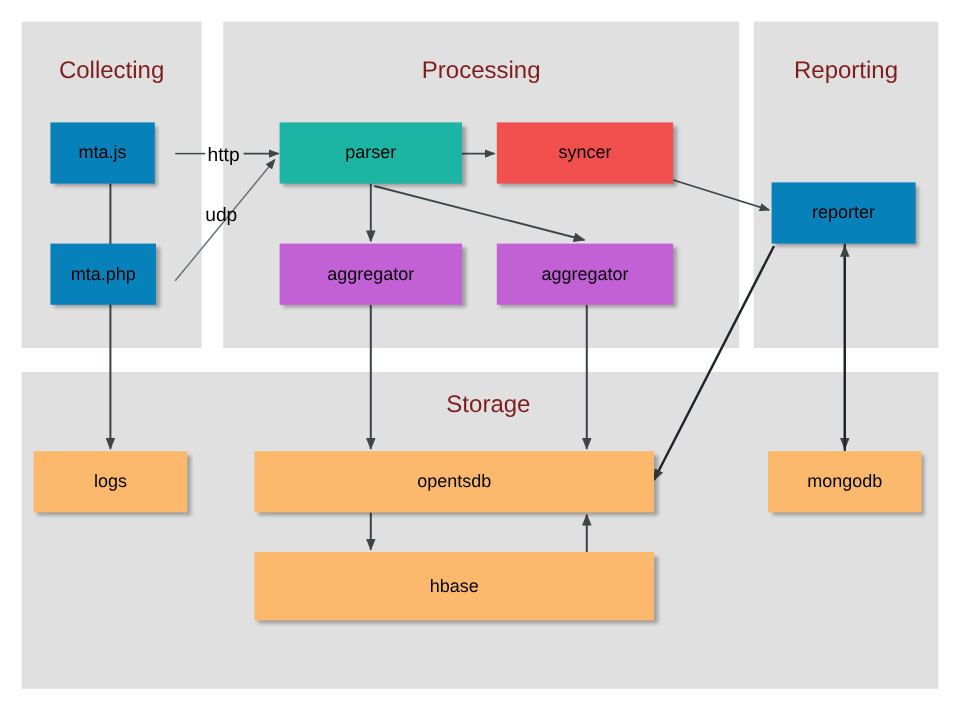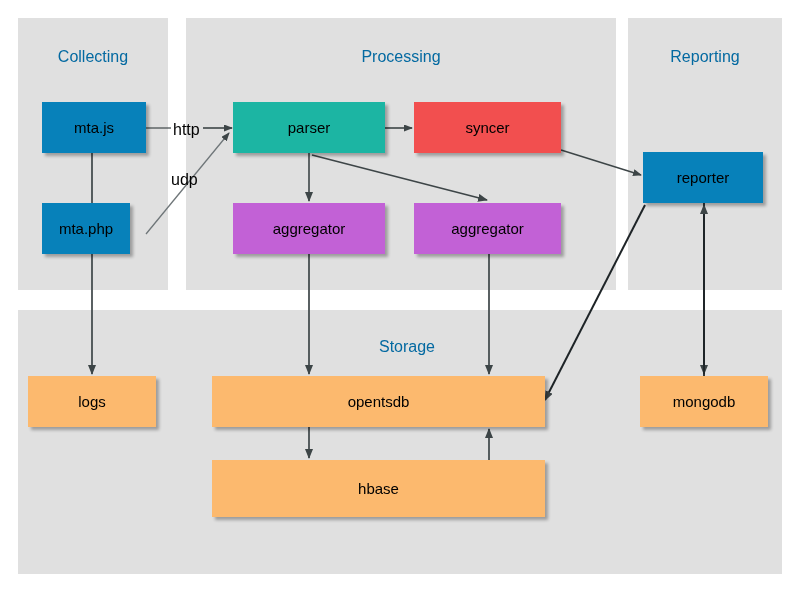--- a/index.html
+++ b/index.html
@@ -24,22 +24,22 @@
   .group {
     position: absolute;
     background: #e0e0e0;
     box-sizing: border-box;
   }
   .group-title {
     position: absolute;
     left: 0;
     right: 0;
     text-align: center;
-    font-size: 16px;
-    color: #0369a1;
+    font-size: 20px;
+    color: #7f1d1d;
     font-family: "Liberation Sans", sans-serif;
     white-space: nowrap;
   }
   .node {
     position: absolute;
     box-sizing: border-box;
     display: flex;
     align-items: center;
     justify-content: center;
     color: #000000;
@@ -75,21 +75,21 @@
 
   <div class="group" id="group-processing" style="left:186px; top:18px; width:430px; height:272px;">
     <div class="group-title" style="top:30px;">Processing</div>
   </div>
 
   <div class="group" id="group-reporting" style="left:628px; top:18px; width:154px; height:272px;">
     <div class="group-title" style="top:30px;">Reporting</div>
   </div>
 
   <div class="group" id="group-storage" style="left:18px; top:310px; width:764px; height:264px;">
-    <div class="group-title" style="top:28px;padding-left:14px;">Storage</div>
+    <div class="group-title" style="top:16px;padding-left:14px;">Storage</div>
   </div>
 
   <svg class="arrows" viewBox="0 0 800 600" xmlns="http://www.w3.org/2000/svg">
     <defs>
       <marker id="arrowhead" markerWidth="10" markerHeight="8" refX="9" refY="4" orient="auto" markerUnits="userSpaceOnUse">
         <path d="M0,0 L10,4 L0,8 z" fill="#3d4547"></path>
       </marker>
       <marker id="arrowhead-sm" markerWidth="9" markerHeight="7" refX="8" refY="3.5" orient="auto" markerUnits="userSpaceOnUse">
         <path d="M0,0 L9,3.5 L0,7 z" fill="#3d4547"></path>
       </marker>
@@ -121,21 +121,21 @@
     <line x1="645" y1="205" x2="545" y2="400" stroke="#1e2427" stroke-width="2" marker-end="url(#arrowhead)"></line>
 
     <line x1="704" y1="203" x2="704" y2="374" stroke="#1e2427" stroke-width="1.8" marker-end="url(#arrowhead)"></line>
 
     <line x1="704" y1="376" x2="704" y2="205" stroke="#1e2427" stroke-width="1.8" marker-end="url(#arrowhead)"></line>
   </svg>
 
   <div class="edge-label" style="left:173px; top:121px;">http</div>
   <div class="edge-label" style="left:171px; top:171px;">udp</div>
 
-  <div class="node" style="left:42px; top:102px; width:104px; height:51px; background:#0781ba;">
+  <div class="node" style="left:42px; top:102px; width:87px; height:51px; background:#0781ba;">
     <span>mta.js</span>
   </div>
 
   <div class="node" style="left:42px; top:203px; width:88px; height:51px; background:#0781ba;">
     <span>mta.php</span>
   </div>
 
   <div class="node" style="left:233px; top:102px; width:152px; height:51px; background:#1cb5a3;">
     <span>parser</span>
   </div>

